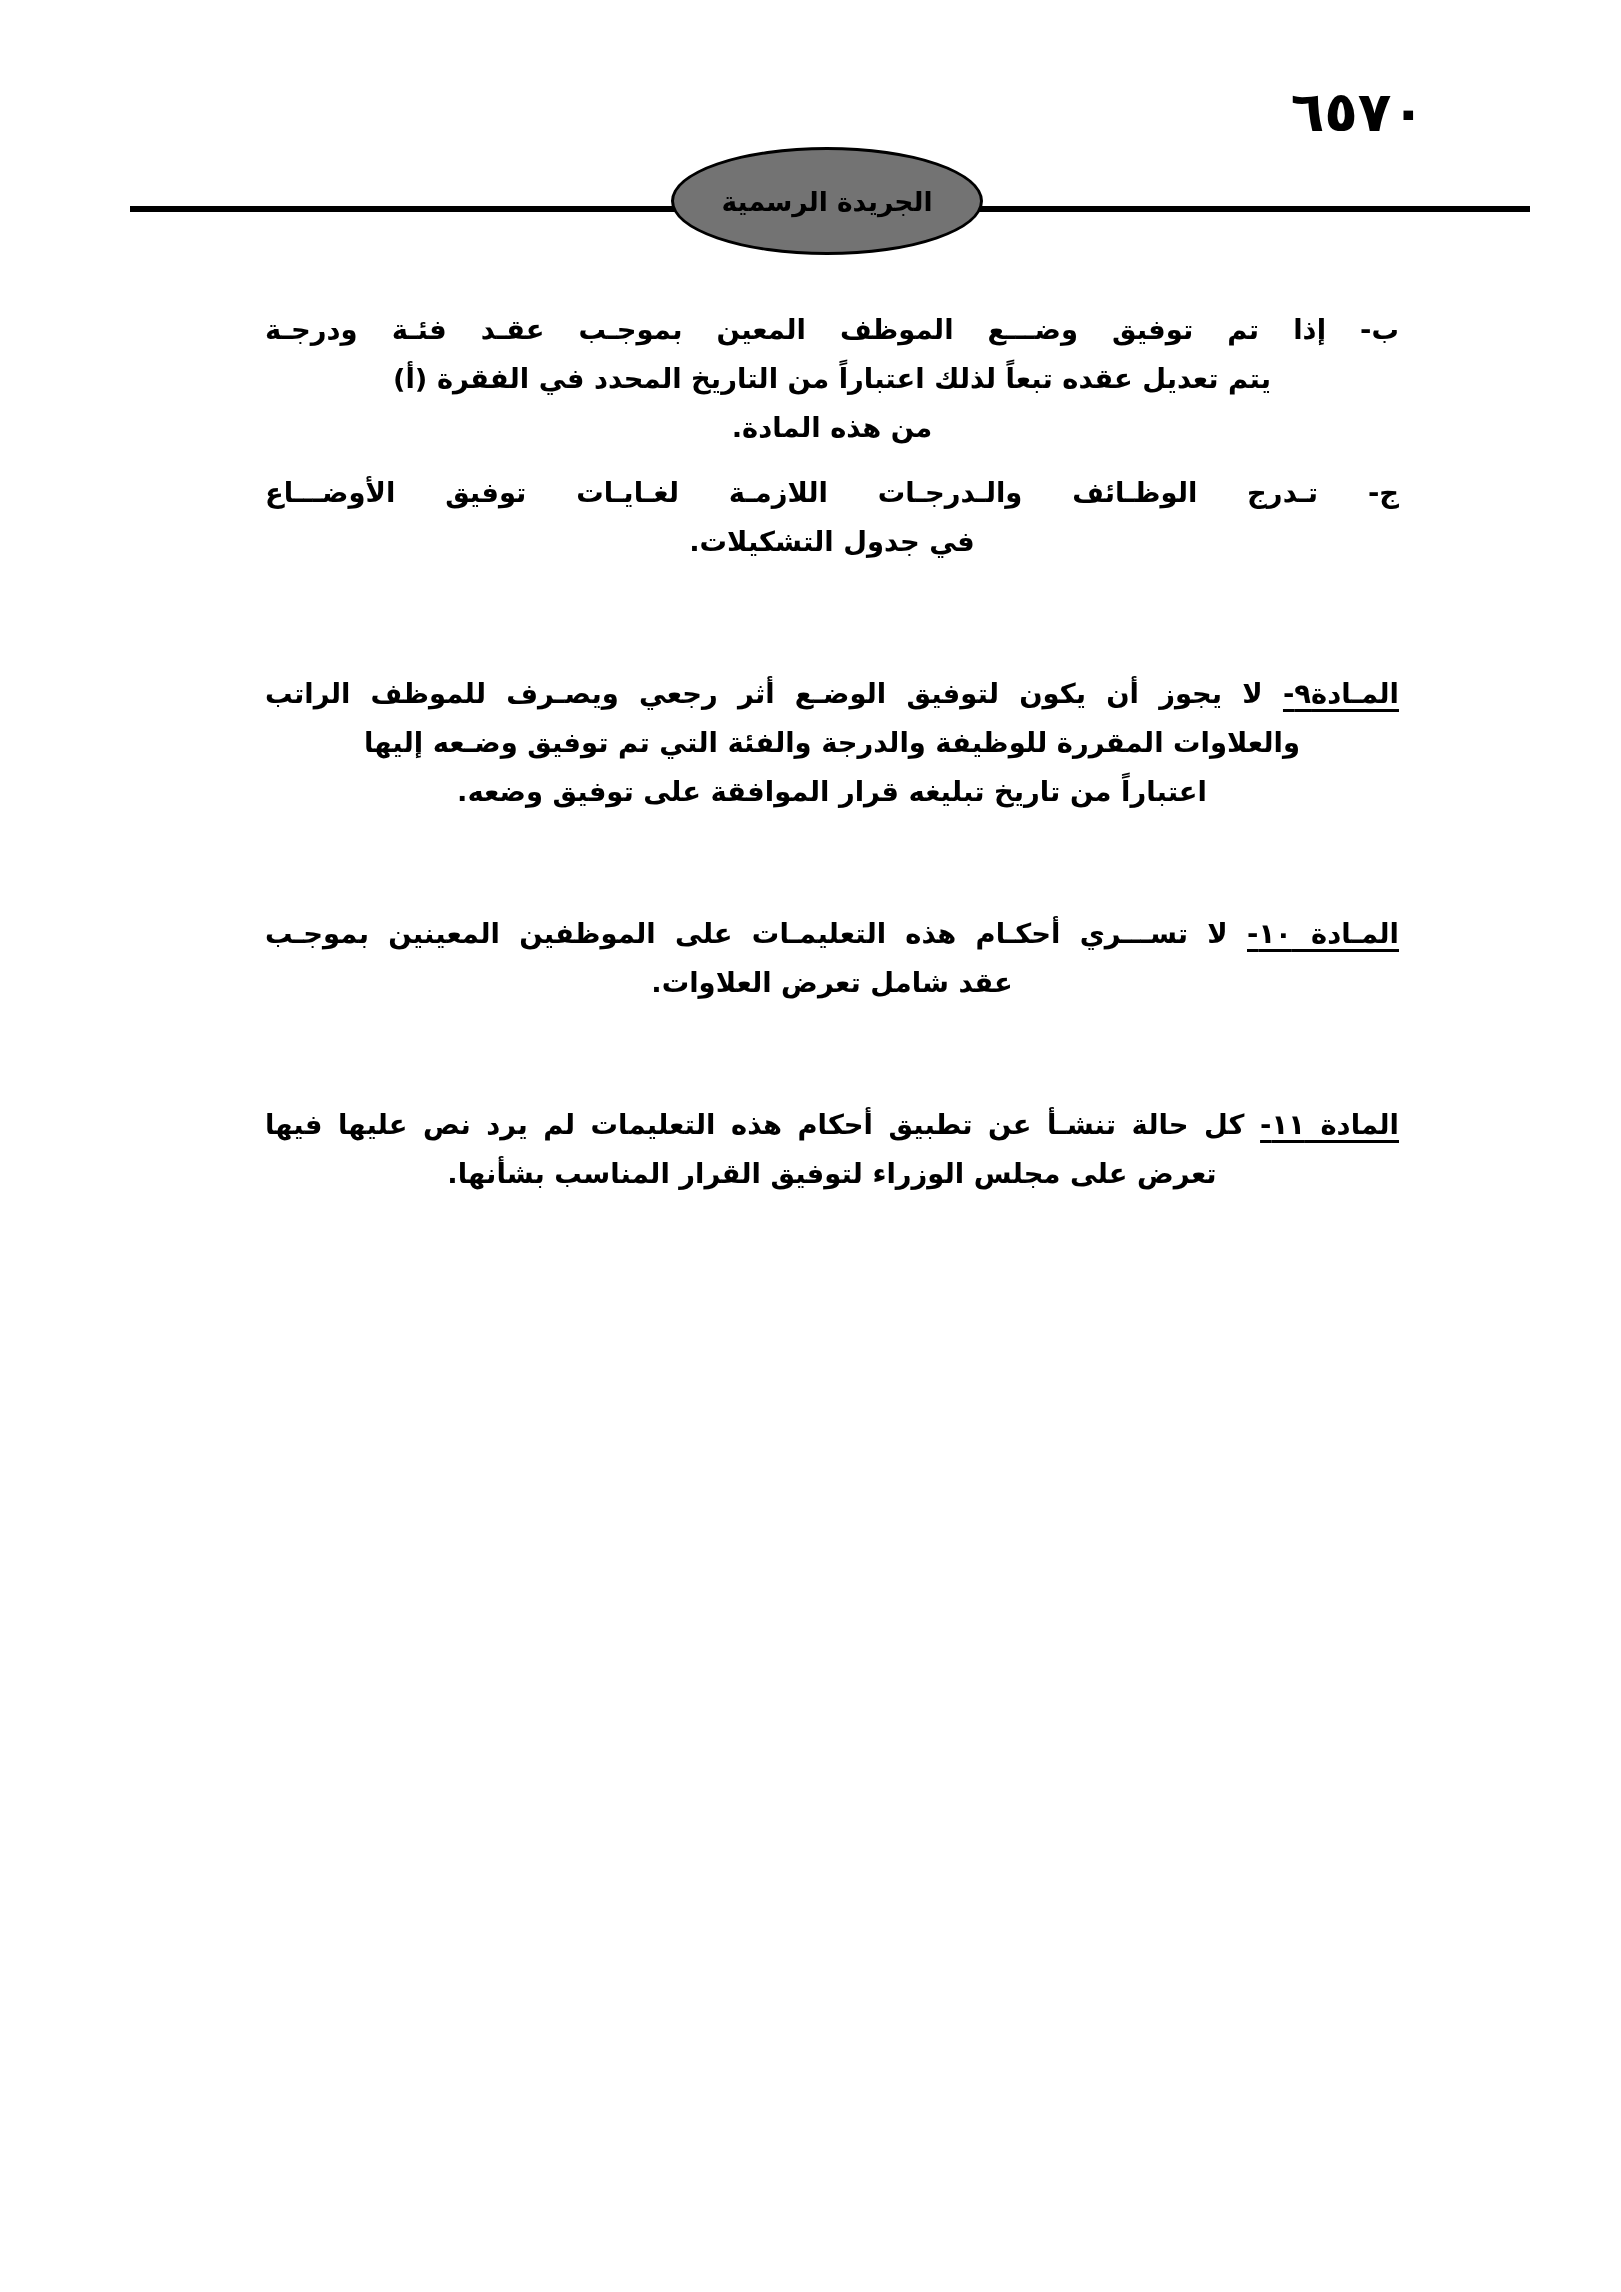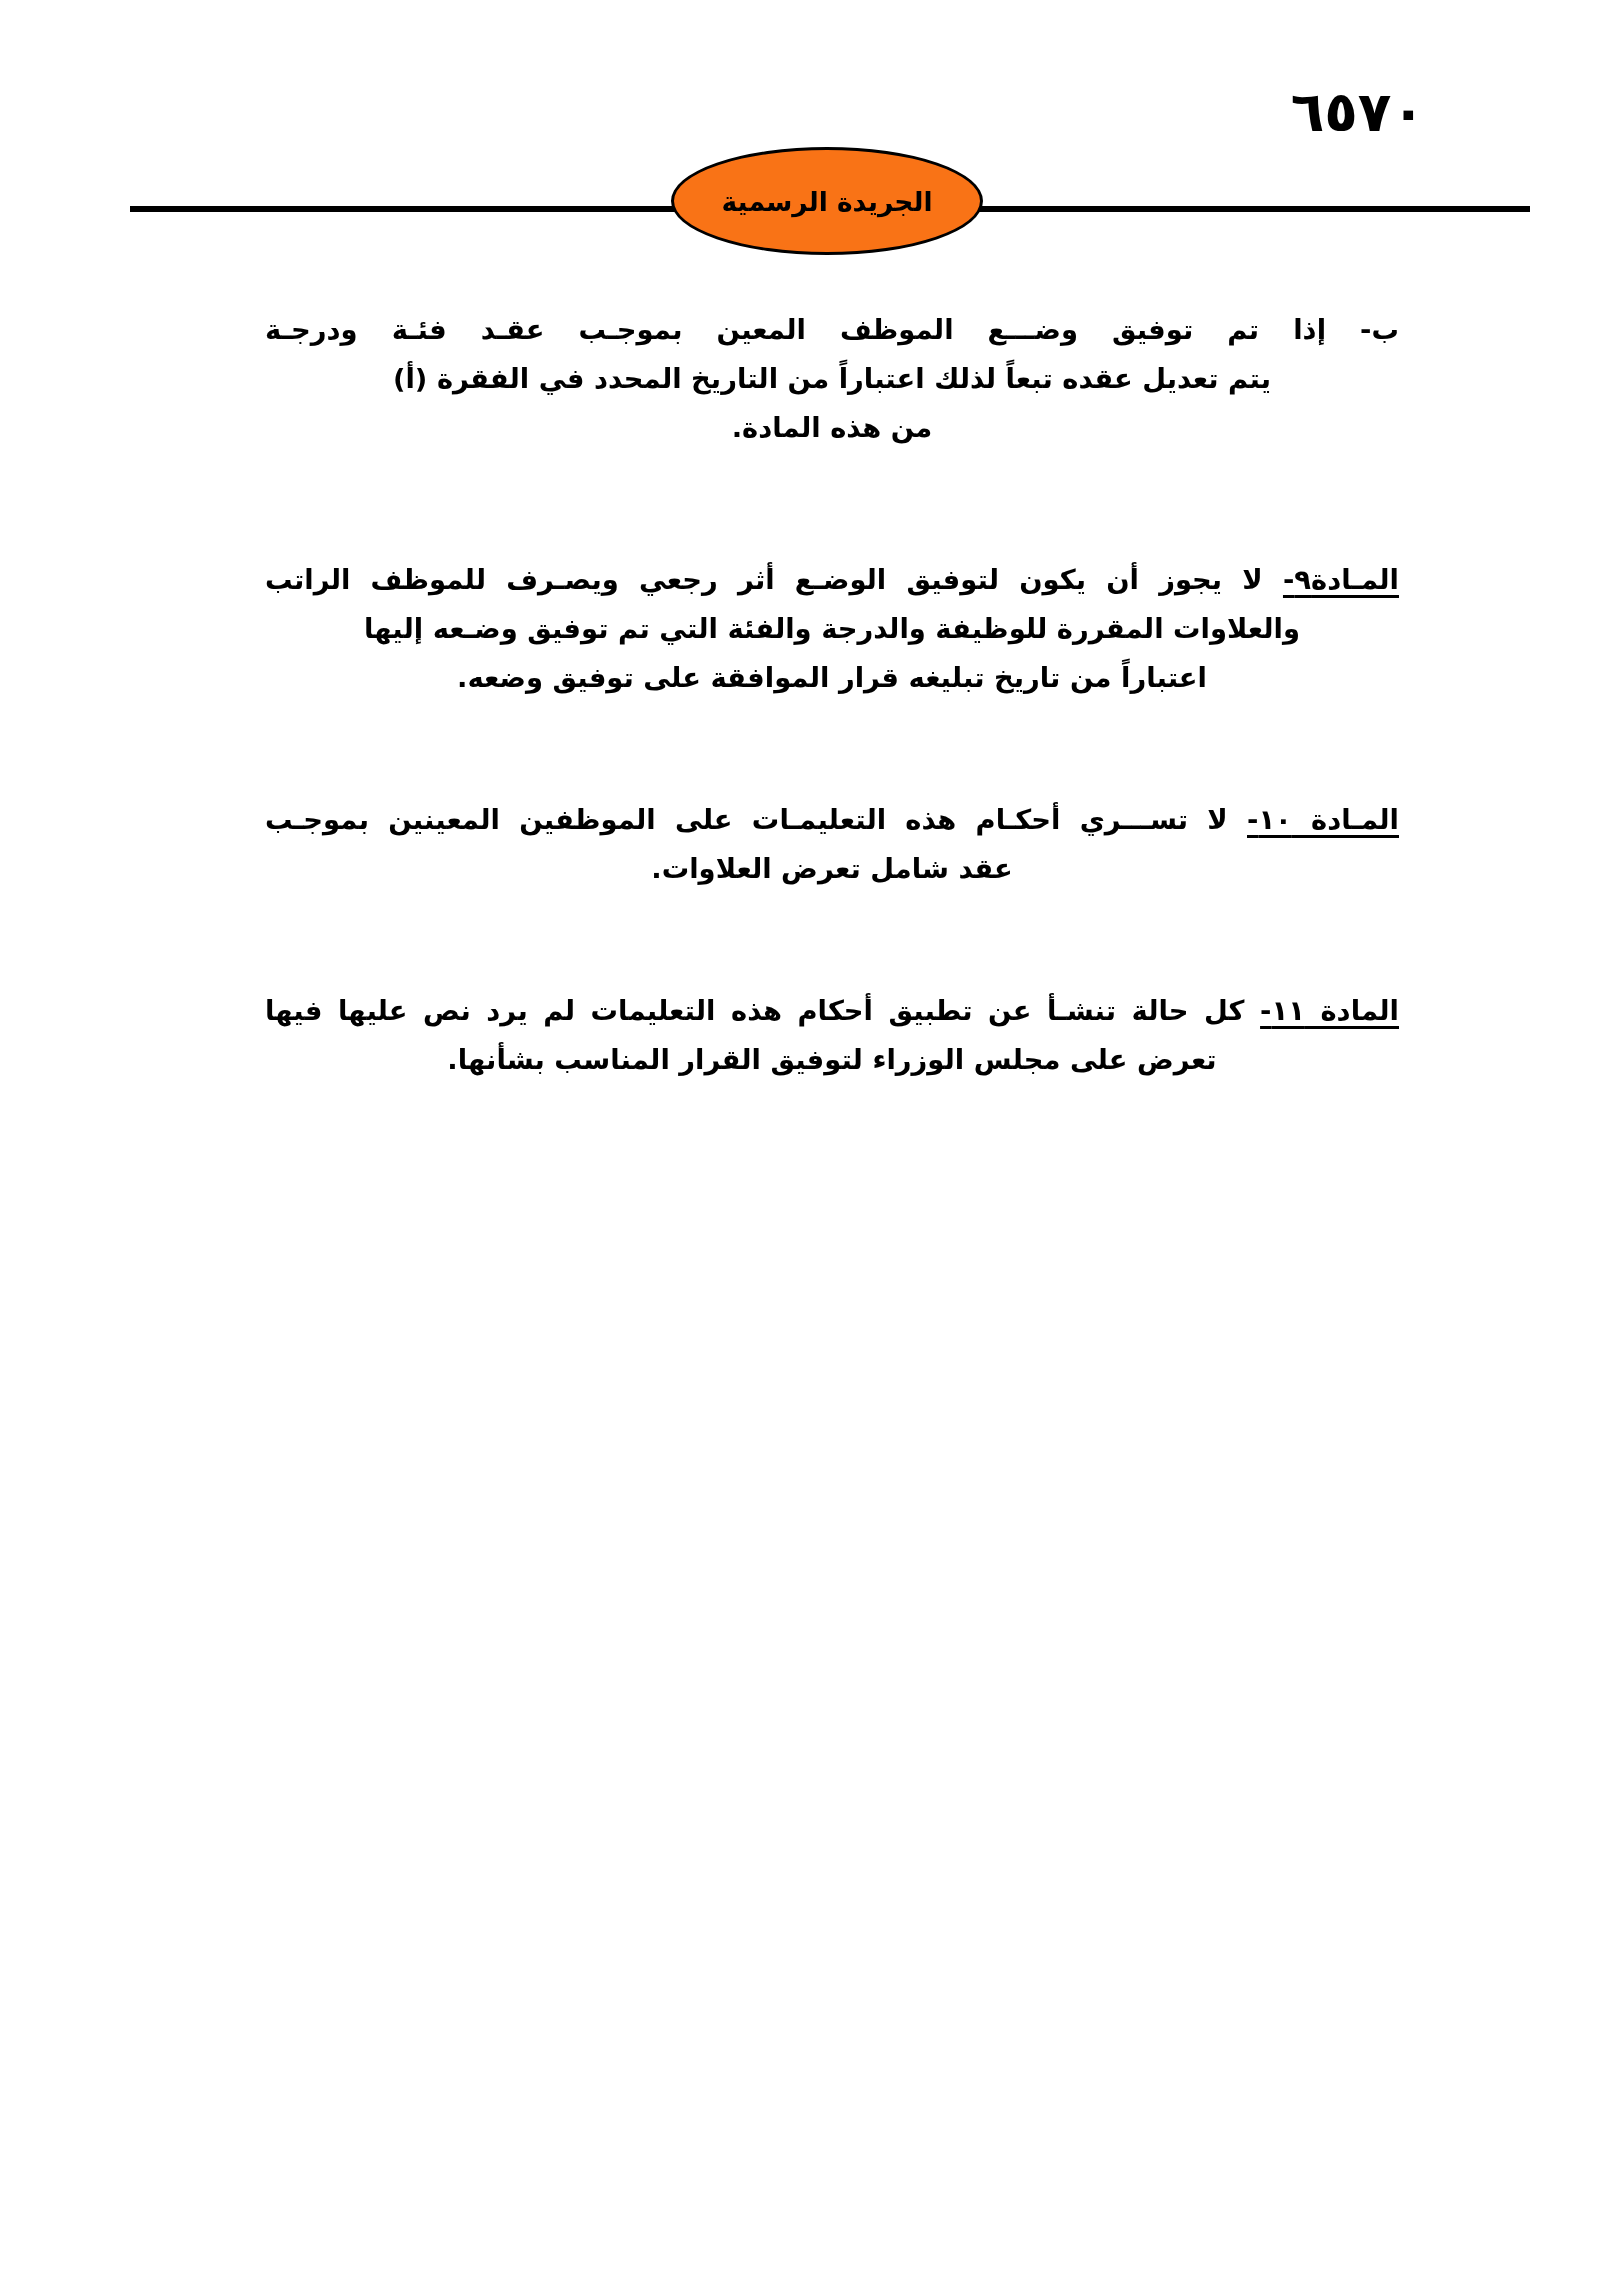--- a/index.html
+++ b/index.html
@@ -35,21 +35,21 @@
     z-index: 1;
   }
   .header-ellipse {
     position: absolute;
     top: 147px;
     left: 671px;
     width: 306px;
     height: 102px;
     border: 3.9px solid #000000;
     border-radius: 50%;
-    background: #f97316;
+    background: #737373;
     z-index: 2;
     display: flex;
     align-items: center;
     justify-content: center;
   }
   .header-ellipse span {
     font-size: 26.5px;
     font-weight: bold;
     white-space: nowrap;
   }
@@ -97,20 +97,24 @@
 </div>
 
 <div class="doc-body">
 
   <div class="para">
     <span class="line fill">ب- إذا تم توفيق وضـــع الموظف المعين بموجـب عقـد فئـة ودرجـة</span>
     <span class="line mid">يتم تعديل عقده تبعاً لذلك اعتباراً من التاريخ المحدد في الفقرة (أ)</span>
     <span class="line mid">من هذه المادة.</span>
   </div>
 
+  <div class="para">
+    <span class="line fill">ج- تـدرج الوظـائف والـدرجـات اللازمـة لغـايـات توفيق الأوضـــاع</span>
+    <span class="line mid">في جدول التشكيلات.</span>
+  </div>
 
   <div class="para gap-lg">
     <span class="line fill">
       <span class="article-label">المـادة٩-</span>
       <span>لا يجوز أن يكون لتوفيق الوضـع أثر رجعي ويصـرف للموظف الراتب</span>
     </span>
     <span class="line mid">والعلاوات المقررة للوظيفة والدرجة والفئة التي تم توفيق وضـعه إليها</span>
     <span class="line mid">اعتباراً من تاريخ تبليغه قرار الموافقة على توفيق وضعه.</span>
   </div>
 

